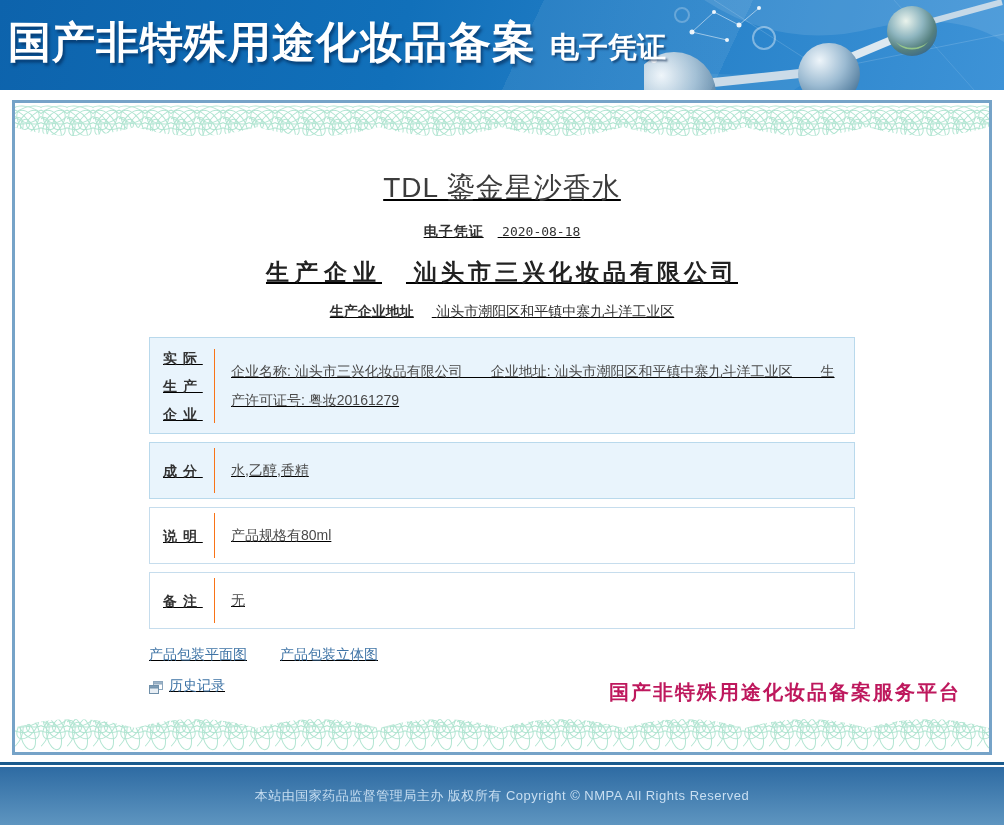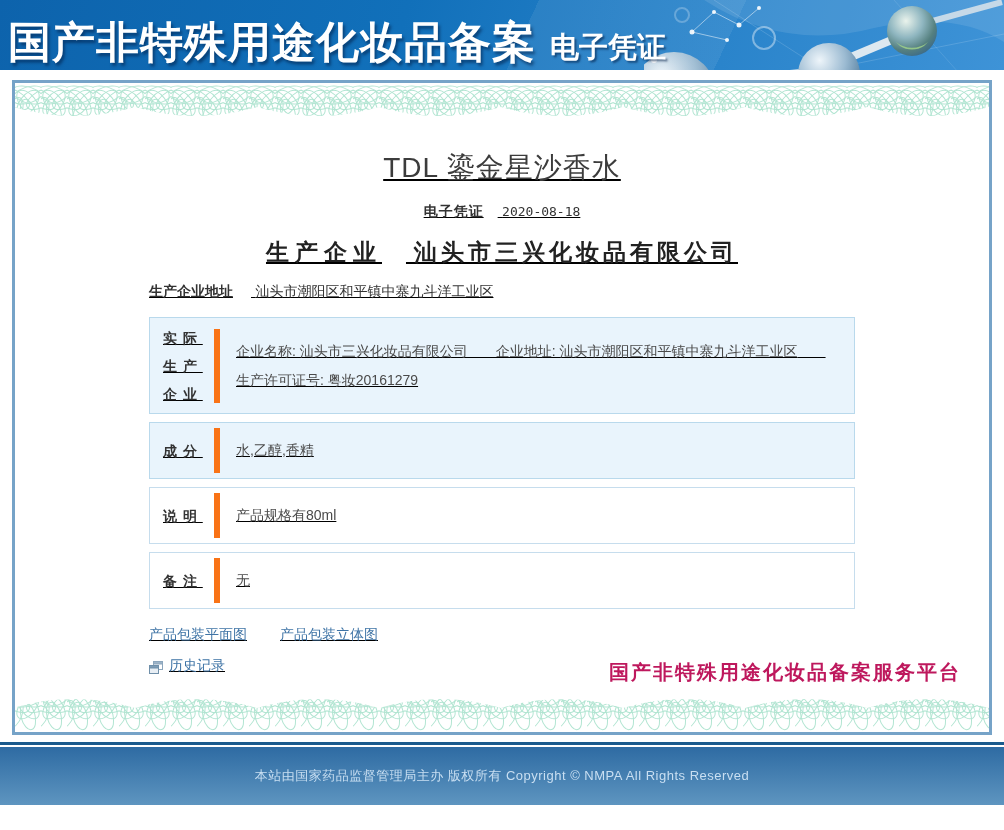--- a/index.html
+++ b/index.html
@@ -8,21 +8,21 @@
     font-family: "Liberation Sans", sans-serif;
     background: #ffffff;
     width: 1004px; height: 830px;
     overflow: hidden;
     position: relative;
   }
 
   
   .banner {
     position: relative;
-    height: 70px;
+    height: 90px;
     background: linear-gradient(105deg, #0d63ac 0%, #1170ba 40%, #2a84cb 72%, #3e93d7 100%);
     overflow: hidden;
   }
   .banner::after {
     content:"";
     position:absolute; inset:0;
     background: linear-gradient(115deg, transparent 52%, rgba(255,255,255,0.07) 52%, rgba(255,255,255,0.07) 72%, transparent 72%);
     pointer-events:none;
   }
   .banner-decor { position:absolute; right:0; top:0; }
@@ -69,21 +69,21 @@
   .date-line .val { font-family: "DejaVu Sans Mono", monospace; font-size: 13px; }
 
   .manu-line {
     text-align: center; margin-top: 16px;
     font-family: "DejaVu Serif", serif;
     font-size: 23px; font-weight: bold; color: #222;
   }
   .manu-line .lbl { letter-spacing: 6px; margin-right: 24px; }
   .manu-line .val { letter-spacing: 4px; }
 
-  .addr-line { margin-top: 14px; color: #333; }
+  .addr-line { text-align: center; margin-top: 14px; color: #333; }
   .addr-line .lbl { font-weight: bold; font-size: 14px; margin-right: 18px; }
   .addr-line .val { font-size: 14px; }
 
   
   .rows { margin-top: 16px; }
   .irow {
     display: flex; align-items: center;
     border: 1px solid #c6dded;
     background: #fff;
     margin-bottom: 8px;
@@ -94,21 +94,21 @@
   .ilabel {
     width: 64px; flex: 0 0 64px;
     padding-left: 13px;
     display: flex; align-items: center;
     font-size: 14px; font-weight: bold; color: #333;
     letter-spacing: 0.42em; word-break: break-all;
     line-height: 28px;
   }
   .icontent {
     flex: 1;
-    border-left: 6px solid #f97316;
+    border-left: 1px solid #f97316;
     padding: 8px 16px;
     display: flex; align-items: center;
     font-size: 14px; color: #4a4a4a; line-height: 29px;
   }
   .irow.tall { min-height: 97px; }
 
   
   .links { margin-top: 17px; display: flex; gap: 33px; }
   a.lnk {
     color: #3f74a6; font-size: 14px; text-decoration: none; cursor: pointer;

